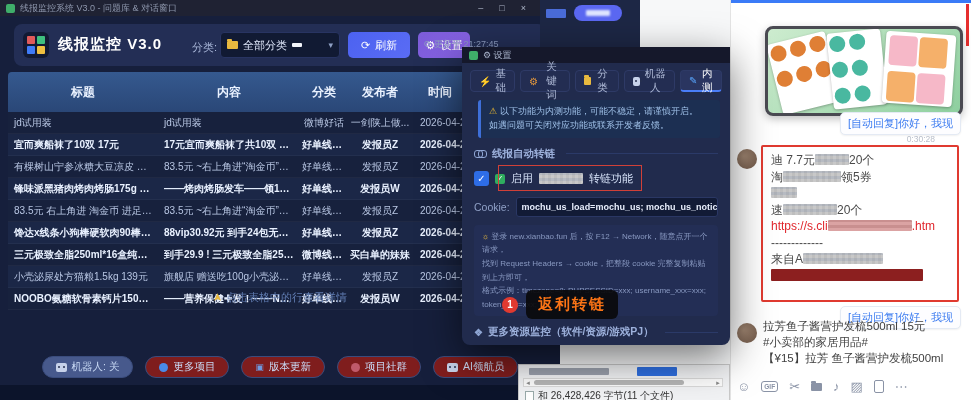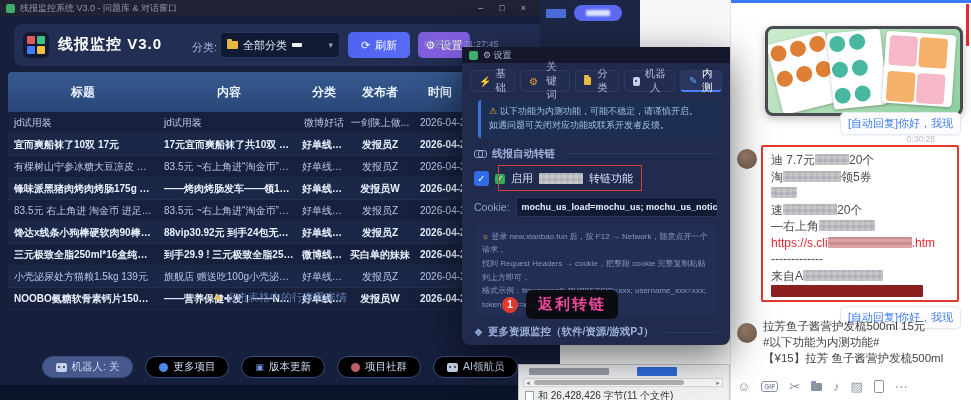--- a/index.html
+++ b/index.html
@@ -45,21 +45,21 @@
   .tr:nth-child(odd){background:#17213d;}
   .tr:nth-child(even){background:#1b2747;}
   .tr.bold{color:#e9f1ff;font-weight:bold;}
   .td{overflow:hidden;white-space:nowrap;text-overflow:ellipsis;box-sizing:border-box;}
   .td.c-title,.td.c-content{padding:0 6px;}
   .td.c-cat,.td.c-pub{text-align:center;padding:0 2px;}
   .td.c-time{padding-left:8px;}
   #hint{left:0;top:290px;width:560px;text-align:center;font-size:11px;color:#5f7bb0;}
   #hint .hand{color:#e8b93f;font-size:11px;display:inline-block;transform:rotate(-90deg);margin-right:4px;}
   #footer-bar{left:0;top:356px;width:560px;display:flex;justify-content:center;gap:12px;}
-  .pill{height:22px;border-radius:12px;background:#000000;border:1px solid #3a4c7d;color:#c9daf5;
+  .pill{height:22px;border-radius:12px;background:#7f1d1d;border:1px solid #3a4c7d;color:#c9daf5;
     font-size:10.5px;display:flex;align-items:center;gap:5px;padding:0 13px;font-family:inherit;}
   .pill.active{background:#47598c;}
   #bottom-strip{left:0;top:385px;width:560px;height:15px;background:#0c142b;}
 
   
   .robot-ic{width:11px;height:9px;background:#c7d2ea;border-radius:2px;position:relative;display:inline-block;}
   .robot-ic::before{content:"";position:absolute;left:2px;top:3px;width:2px;height:2px;background:#27304f;
     border-radius:50%;box-shadow:5px 0 0 #27304f;}
   .dot{width:9px;height:9px;border-radius:50%;display:inline-block;}
   .box-ic{font-size:9px;color:#6f9ae0;}
@@ -119,21 +119,21 @@
   #cookie-label{font-size:10.5px;color:#8fa0c6;flex:0 0 auto;}
   #cookie-field{flex:1;height:18px;background:#121b36;border:1px solid #2a3764;border-radius:3px;
     display:flex;align-items:center;padding:0 5px;color:#e8eefc;font-size:9px;font-weight:bold;
     white-space:nowrap;overflow:hidden;}
   #tip-box{margin:8px 12px 0 12px;background:#232e55;border-radius:4px;padding:5px 8px;
     font-size:8px;color:#8898c0;line-height:1.7;}
   #tip-box .bulb{color:#f0c040;margin-right:2px;}
   #annot-tip{left:502px;top:290px;z-index:10;display:flex;align-items:center;gap:8px;}
   #annot-badge{width:16px;height:16px;border-radius:50%;background:#e03a30;color:#fff;font-size:10px;
     font-weight:bold;text-align:center;line-height:16px;}
-  #annot-label{background:rgba(10,10,12,.93);color:#ec4899;font-size:15px;font-weight:bold;
+  #annot-label{background:rgba(10,10,12,.93);color:#f97316;font-size:15px;font-weight:bold;
     padding:5px 12px;border-radius:6px;letter-spacing:2px;}
 
   
   #file-win{left:518px;top:364px;width:212px;height:36px;background:#f1f2f4;z-index:3;
     border:1px solid #c9c9c9;border-bottom:none;box-sizing:border-box;}
   #file-win .row1-bar{position:absolute;left:10px;top:3px;width:80px;height:7px;background:#9aa0ac;}
   #file-win .row1-blue{position:absolute;left:118px;top:2px;width:40px;height:9px;background:#2f6fe0;}
   #hscroll{position:absolute;left:4px;top:13px;width:200px;height:9px;background:#fbfbfb;
     border:1px solid #d9d9d9;box-sizing:border-box;display:flex;align-items:center;}
   #hscroll .arr{font-size:7px;color:#888;width:8px;text-align:center;}
@@ -431,33 +431,32 @@
 
     <div class="bubble" id="bubble1">[自动回复]你好，我现</div>
     <div id="chat-time">0:30:28</div>
 
     <div class="avatar" id="avatar1"></div>
     <div id="redbox">
         <div class="rline"><span>迪 7.7元</span><span class="cz" style="width: 34px;"></span><span>20个</span></div>
         <div class="rline"><span>淘</span><span class="cz" style="width: 58px;"></span><span>领5券</span></div>
         <div class="rline"><span class="cz" style="width: 26px;"></span></div>
         <div class="rline"><span>速</span><span class="cz" style="width: 54px;"></span><span>20个</span></div>
-        <div class="rline"><span>—右上角</span><span class="cz" style="width: 56px;"></span></div>
         <div class="rline"><span class="red">https://s.cli</span><span class="cz czr" style="width: 84px;"></span><span class="red">.htm</span></div>
         <div class="rline"><span>-------------</span></div>
         <div class="rline"><span>来自A</span><span class="cz" style="width: 80px;"></span></div>
         <div class="rline"><span class="cz czd" style="width: 152px;"></span></div>
       </div>
 
     <div class="bubble" id="bubble2">[自动回复]你好，我现</div>
 
     <div class="avatar" id="avatar2"></div>
     <div id="msg2">
       <div>拉芳鱼子酱营护发梳500ml 15元</div>
-      <div>#以下功能为内测功能#</div>
+      <div>#小卖部的家居用品#</div>
       <div>【¥15】拉芳 鱼子酱营护发梳500ml</div>
     </div>
 
     <div id="chat-toolbar">
         <span>☺</span>
         <span class="gif-ic">GIF</span>
         <span>✂</span>
         <span class="folder-ic folder-gray"></span>
         <span>♪</span>
         <span>▨</span>

